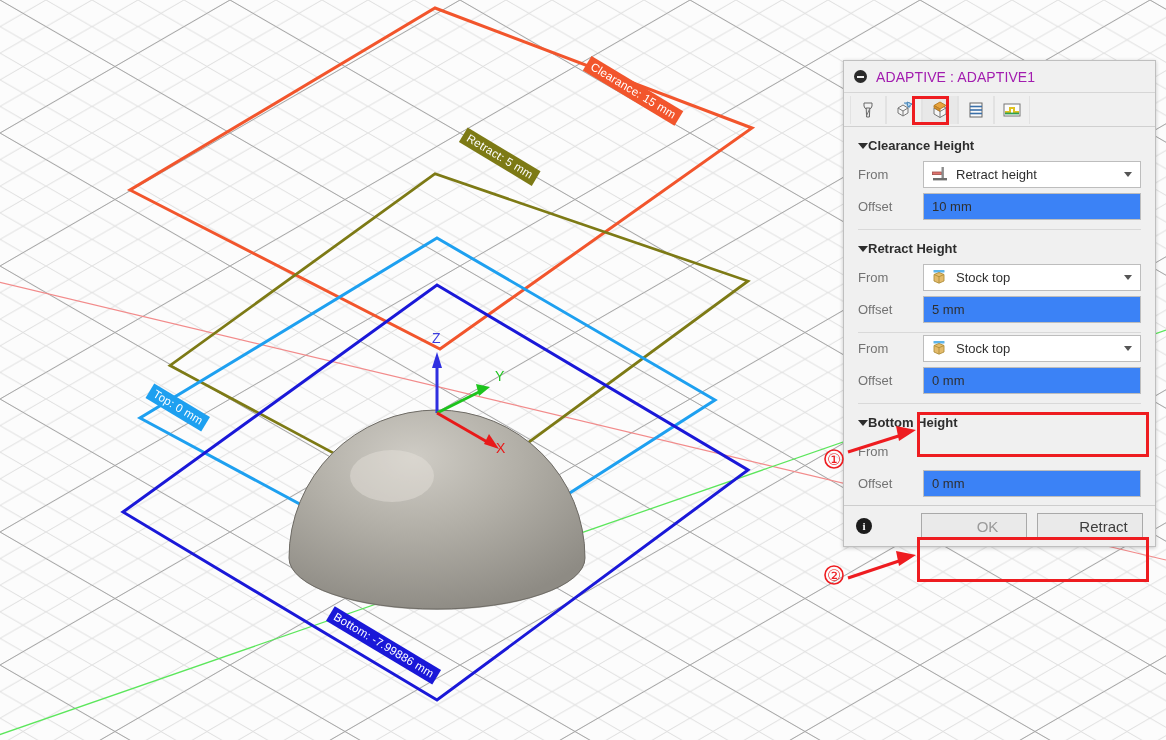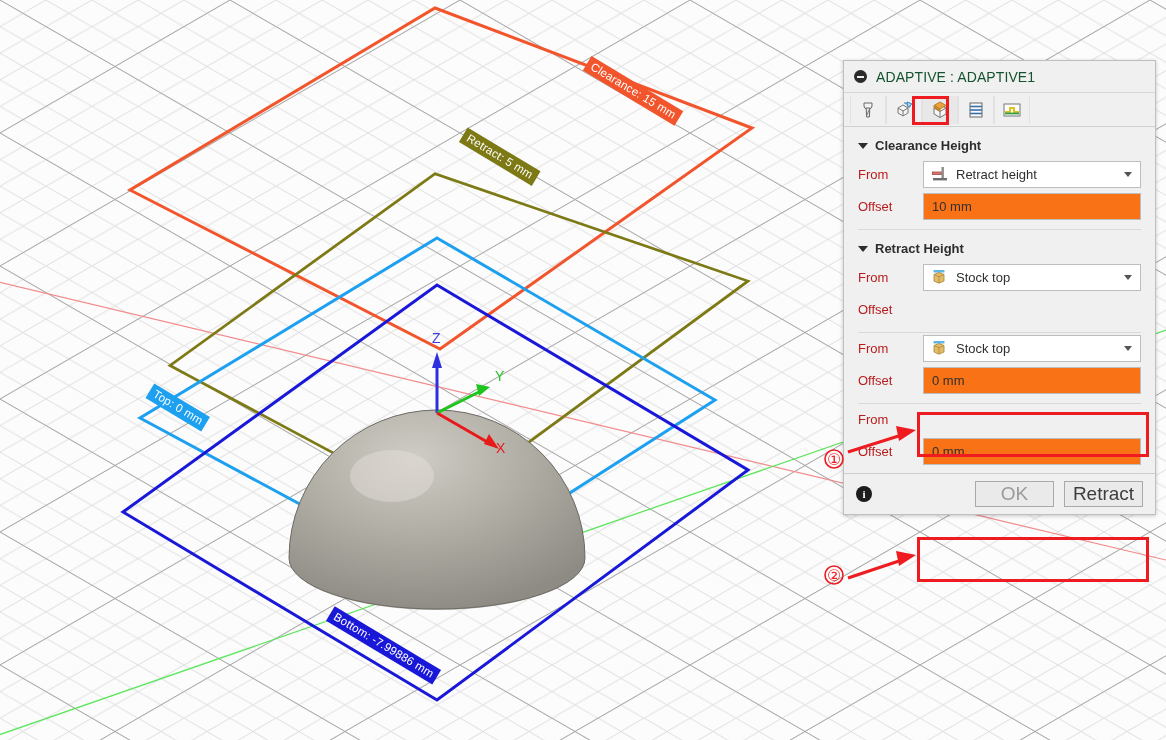--- a/index.html
+++ b/index.html
@@ -59,21 +59,21 @@
   }
   .collapse-dot::after {
     content: "";
     position: absolute;
     left: 3px; top: 6px;
     width: 7px; height: 1.6px;
     background: #f0f0f0;
   }
   .dlg-title {
     font-size: 14px;
-    color: #14532d;
+    color: #a21caf;
     letter-spacing: .1px;
     white-space: nowrap;
   }
 
   
   .tabstrip {
     height: 33px;
     display: flex;
     align-items: center;
     padding-left: 6px;
@@ -105,21 +105,20 @@
     z-index: 40;
   }
 
   
   .dlg-body { background: #f0f0f0; padding: 0 0 0 0; }
 
   .group { padding: 0 14px; }
   .group-head {
     display: flex;
     align-items: center;
-    gap: 7px;
     font-weight: bold;
     font-size: 13px;
     color: #2d2d2d;
     height: 27px;
     margin-top: 5px;
   }
   .tri {
     width: 0; height: 0;
     border-left: 5px solid transparent;
     border-right: 5px solid transparent;
@@ -127,21 +126,21 @@
   }
   .row {
     display: flex;
     align-items: center;
     height: 30px;
     margin-bottom: 2px;
   }
   .row-label {
     width: 65px;
     font-size: 13px;
-    color: #b91c1c;
+    color: #737373;
   }
   .combo {
     flex: 1;
     height: 27px;
     background: #fff;
     border: 1px solid #bdbdbd;
     display: flex;
     align-items: center;
     padding: 0 6px 0 7px;
     box-sizing: border-box;
@@ -152,21 +151,21 @@
   .caret {
     width: 0; height: 0;
     border-left: 4px solid transparent;
     border-right: 4px solid transparent;
     border-top: 5px solid #555;
     margin-right: 2px;
   }
   .textfield {
     flex: 1;
     height: 27px;
-    background: #f97316;
+    background: #3b82f6;
     border: 1px solid #bdbdbd;
     display: flex;
     align-items: center;
     padding: 0 8px;
     box-sizing: border-box;
     font-size: 13px;
     color: #2f2f2f;
     text-align: center;
   }
   .sep {
@@ -195,26 +194,27 @@
     align-items: center;
     justify-content: center;
     font-family: "Liberation Serif", serif;
   }
   .footer-spacer { flex: 1; }
   .btn {
     width: 77px;
     height: 24px;
     border: 1px solid #a9a9a9;
     background: #eaeaea;
-    font-size: 19px;
+    font-size: 15px;
     color: #3d3d3d;
     display: flex;
     align-items: center;
     justify-content: center;
     margin-left: 10px;
+    padding-left: 27px;
   }
   .btn.disabled { color: #9a9a9a; }
 
   
   .annot-box {
     position: absolute;
     border: 3px solid #ee1c20;
     box-sizing: border-box;
     pointer-events: none;
     z-index: 30;
@@ -420,20 +420,21 @@
               <path d="M3 6.5 l5-2 5 2 v6.5 l-5 2.2 -5-2.2 z" fill="#e3bb6b" stroke="#b08f3c" stroke-width="0.9"></path>
               <path d="M3 6.5 l5 2.2 5-2.2" fill="none" stroke="#b08f3c" stroke-width="0.9"></path>
               <line x1="8" y1="8.7" x2="8" y2="15" stroke="#b08f3c" stroke-width="0.9"></line>
             </svg>
             <span class="txt">Stock top</span>
             <span class="caret"></span>
           </div>
         </div>
         <div class="row">
           <div class="row-label">Offset</div>
+          <div class="textfield">5 mm</div>
         </div>
       </div>
       <div class="sep"></div>
 
       <div class="group">
         <div class="row">
           <div class="row-label">From</div>
           <div class="combo">
             <svg class="ico" viewBox="0 0 18 18">
               <rect x="2.5" y="2" width="11" height="2.6" rx="0.6" fill="#5fb4e8"></rect>
@@ -446,20 +447,24 @@
           </div>
         </div>
         <div class="row">
           <div class="row-label">Offset</div>
           <div class="textfield">0 mm</div>
         </div>
       </div>
       <div class="sep"></div>
 
       <div class="group">
+        <div class="group-head">
+          <span class="tri"></span>
+          <span>Bottom Height</span>
+        </div>
         <div class="row">
           <div class="row-label">From</div>
         </div>
         <div class="row">
           <div class="row-label">Offset</div>
           <div class="textfield">0 mm</div>
         </div>
       </div>
 
     </div>

